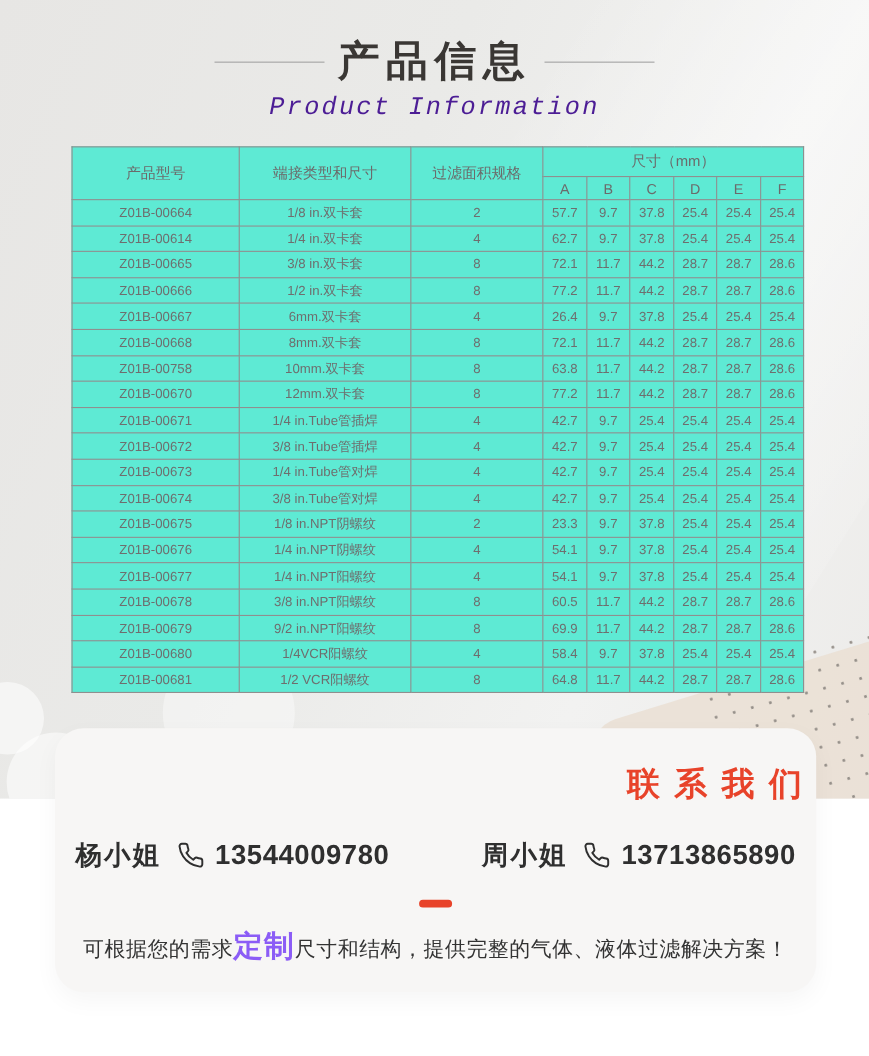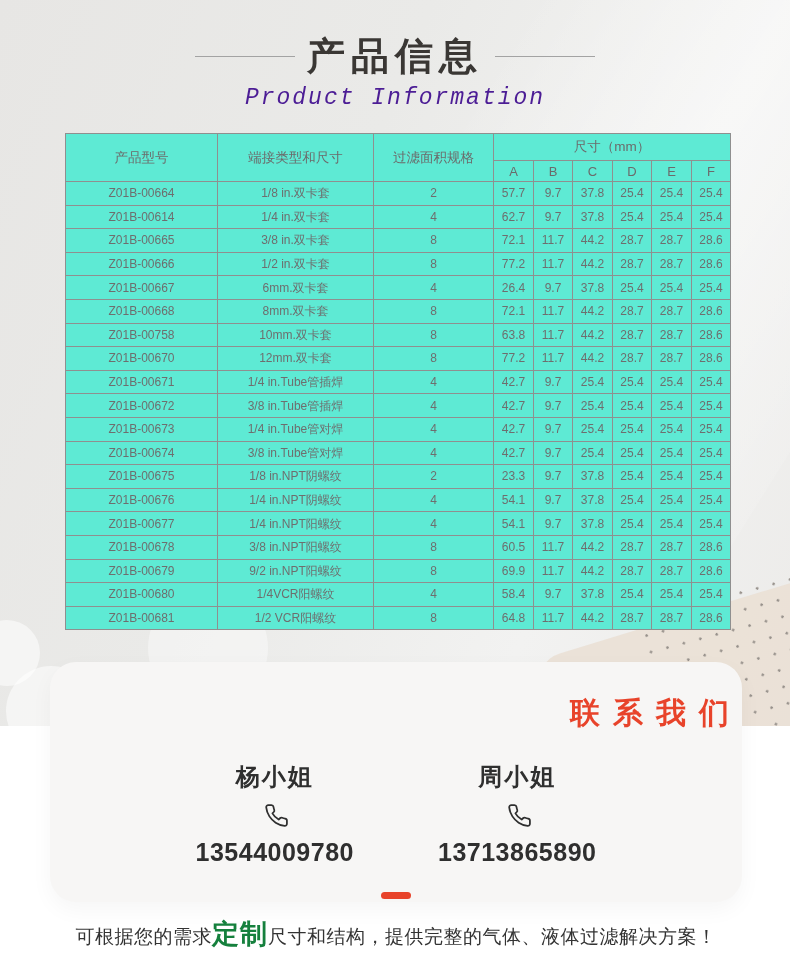--- a/index.html
+++ b/index.html
@@ -62,32 +62,32 @@
     background:#f7f6f5;border-radius:26px;
     box-shadow:0 8px 22px rgba(0,0,0,0.04);
   }
   .contact-title{
     margin-top:31px;text-align:right;font-size:30px;font-weight:700;
     color:#e8432a;letter-spacing:13px;text-indent:13px;
   }
   .contact-row{
     margin-top:27px;display:flex;justify-content:center;align-items:center;gap:84px;
   }
-  .contact-item{display:flex;align-items:center;gap:10px;flex-direction:column;}
+  .contact-item{display:flex;align-items:center;gap:10px;}
   .contact-name{font-size:24px;font-weight:700;color:#2f2f2f;letter-spacing:2px;}
   .phone-icon{width:25px;height:25px;margin-left:4px;}
   .contact-phone{font-size:25px;font-weight:700;color:#2f2f2f;letter-spacing:0.5px;text-align:right;}
   .red-bar{
     width:30px;height:7px;border-radius:3.5px;background:#e8432a;margin:25px auto 0;
   }
   .custom-note{
     margin-top:17px;text-align:center;font-size:19px;color:#333333;
     letter-spacing:0.5px;white-space:nowrap;
   }
-  .custom-note .hl{font-size:27px;font-weight:700;color:#15803d;letter-spacing:1px;}
+  .custom-note .hl{font-size:27px;font-weight:700;color:#8b5cf6;letter-spacing:1px;}
 </style>
 </head>
 <body>
 
 <div class="backdrop">
   <div class="streak"></div>
   <div class="swath"></div>
   <div class="dots"></div>
   <div class="deco-circle c1"></div>
   <div class="deco-circle c2"></div>

